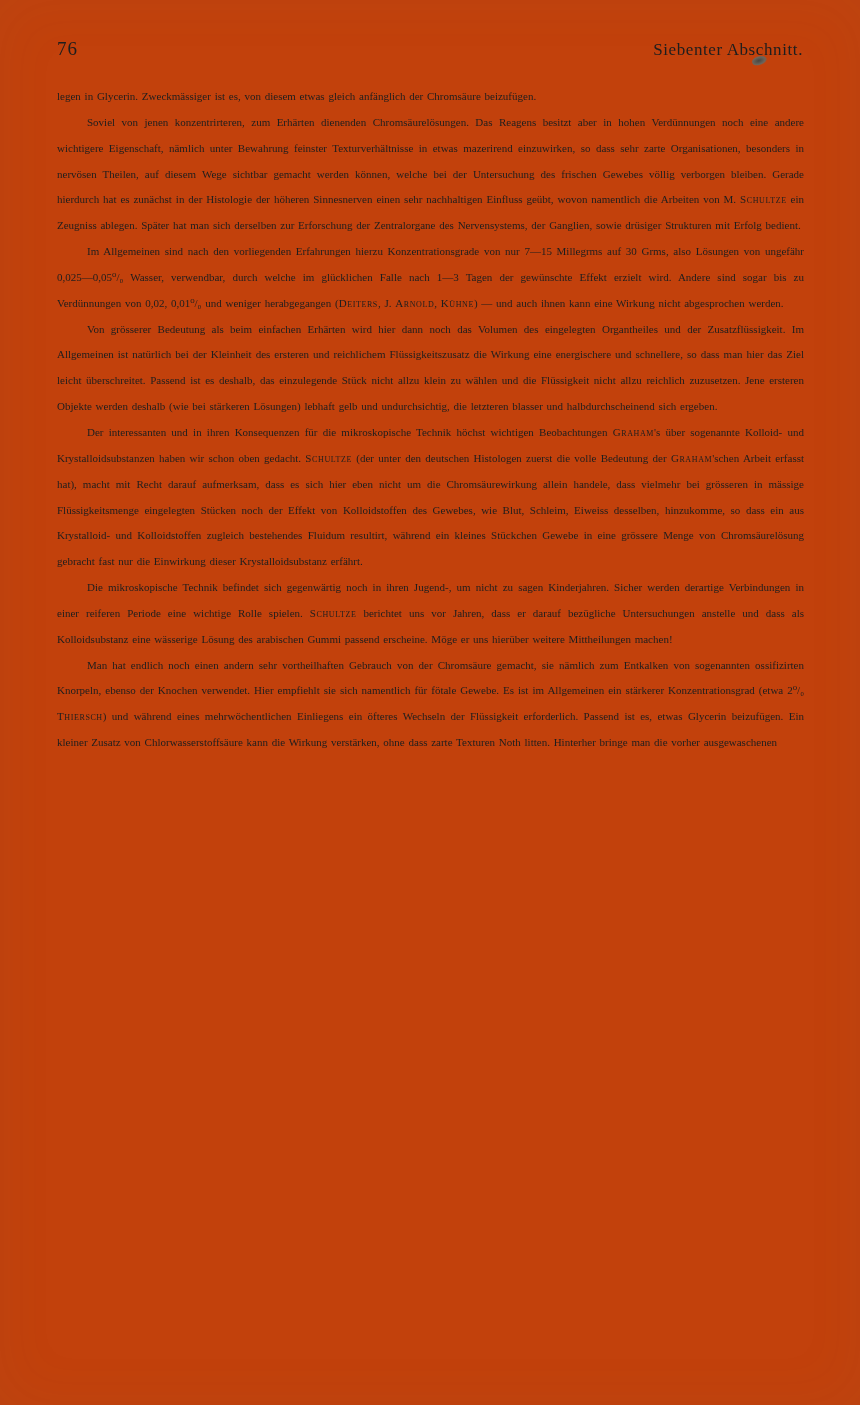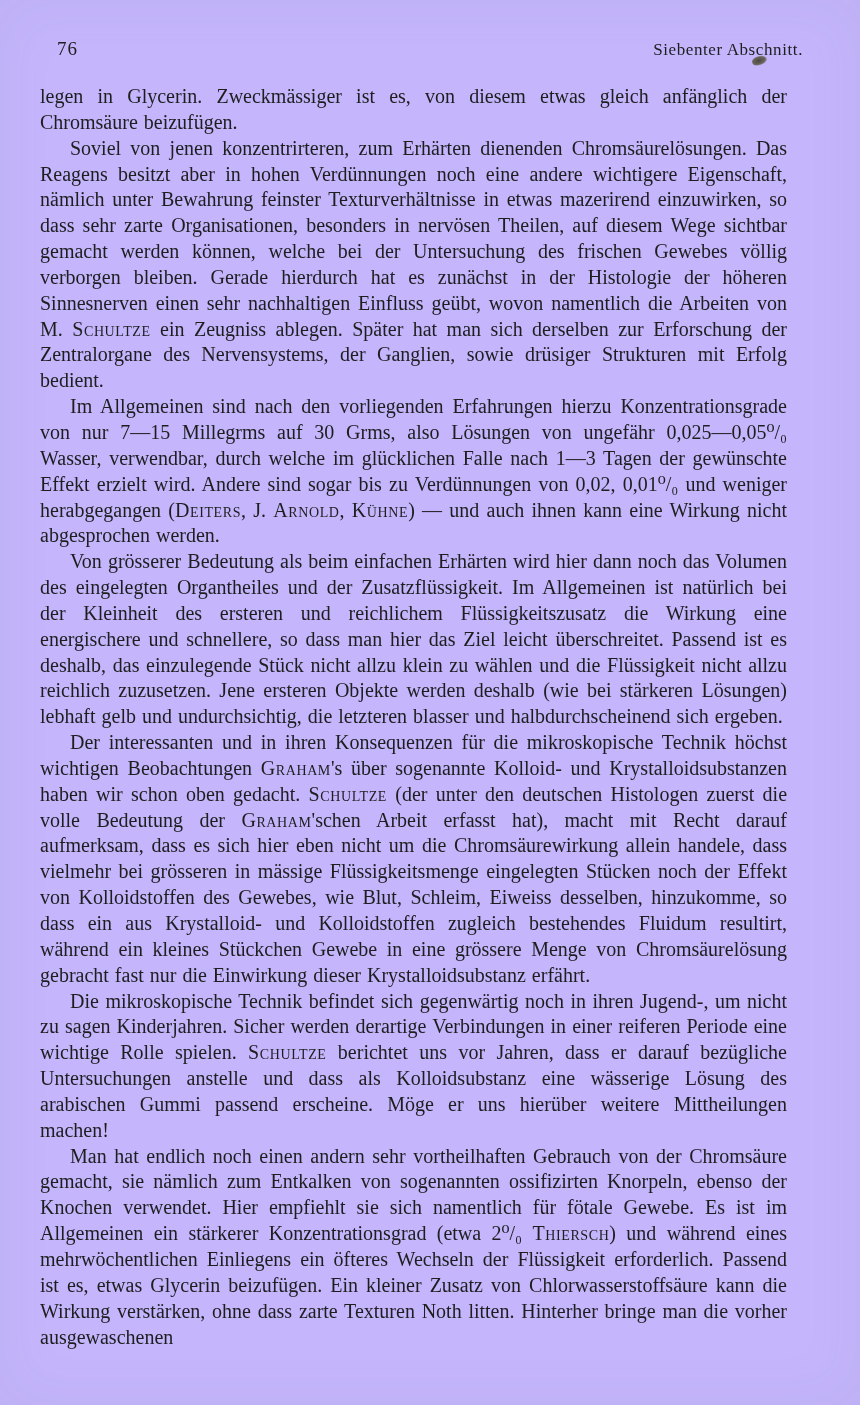--- a/index.html
+++ b/index.html
@@ -5,21 +5,21 @@
   html, body {
     margin: 0;
     padding: 0;
     background: #f4f3f0;
   }
   .page {
     position: relative;
     width: 860px;
     height: 1405px;
     margin: 0 auto;
-    background: #c4b5fd;
+    background: #c2410c;
     color: #1e1e1e;
     font-family: "Liberation Serif", "DejaVu Serif", serif;
     overflow: hidden;
     box-shadow: inset 0 0 60px rgba(120,110,90,0.07);
   }
   .page-header {
     position: absolute;
     top: 38px;
     left: 57px;
     right: 57px;
@@ -47,23 +47,23 @@
     top: 56px;
     width: 15px;
     height: 9px;
     border-radius: 50% 60% 55% 50%;
     background: radial-gradient(ellipse at 45% 50%, #4a4640 0%, #6b655c 55%, rgba(120,112,100,0) 85%);
     transform: rotate(-18deg);
   }
   .page-body {
     position: absolute;
     top: 84px;
-    left: 40px;
+    left: 57px;
     width: 747px;
-    font-size: 20px;
+    font-size: 11px;
     line-height: 25.85px;
     text-align: justify;
     word-spacing: 1px;
   }
   .para {
     margin: 0;
     text-indent: 0;
   }
   .para.indent {
     text-indent: 30px;

